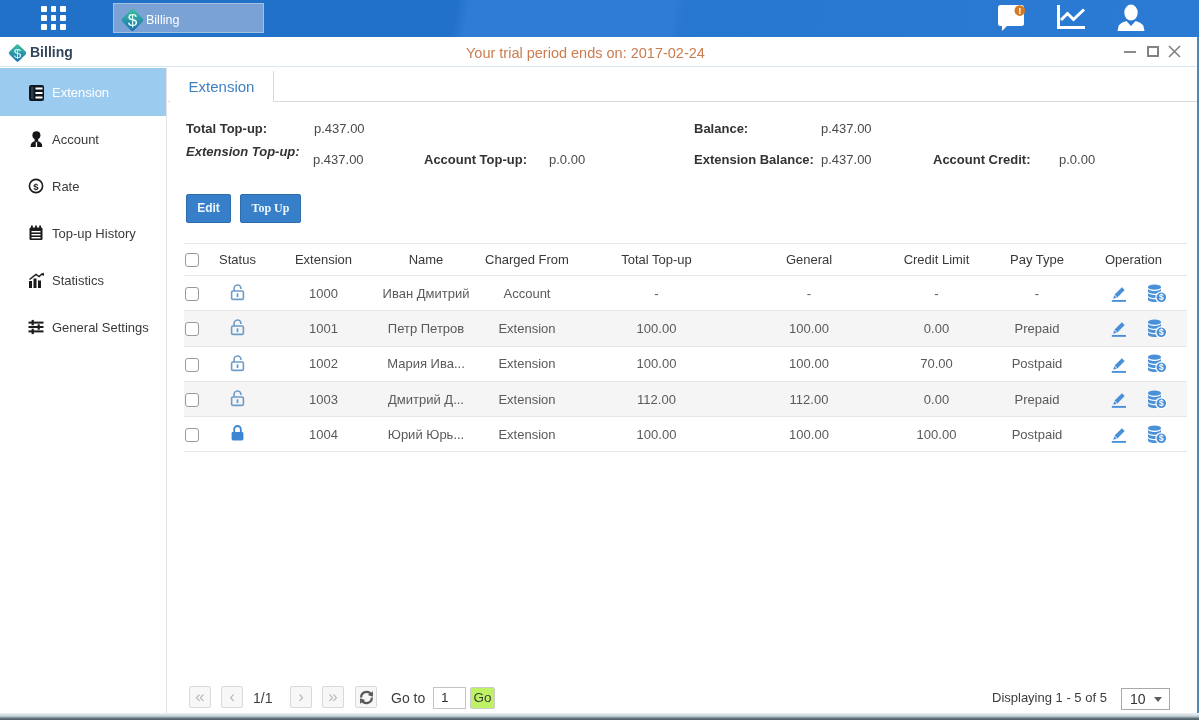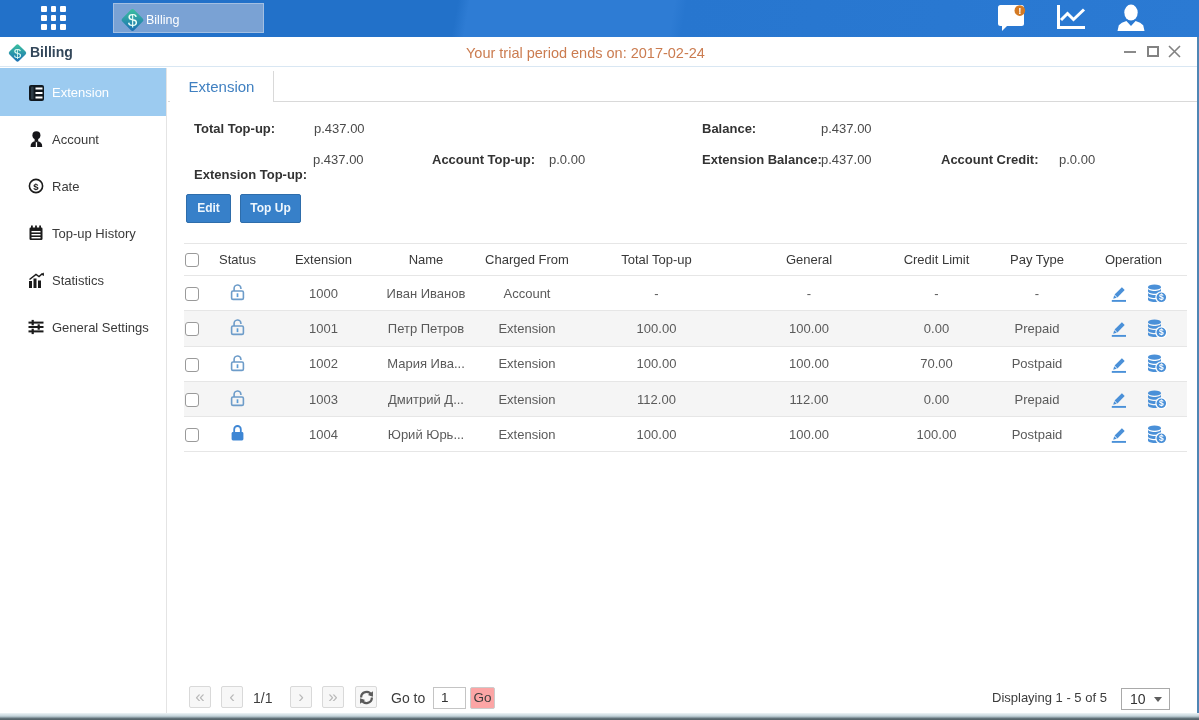--- a/index.html
+++ b/index.html
@@ -34,21 +34,21 @@
 .sitem.sel { background:#9ccbf0; color:#fff; height:48px; line-height:50px; }
 .sitem svg { position:absolute; left:28px; top:15px; }
 .sitem.sel svg { top:16px; }
 .sitem span { position:absolute; left:52px; }
 
 
 #tabline { position:absolute; left:168px; top:101px; width:1029px; height:1px; background:#d9d9d9; }
 #tab { position:absolute; left:170px; top:71px; width:104px; height:31px;
   background:#fff; border-right:1px solid #d9d9d9; text-align:center;
   line-height:31px; font-size:15px; color:#4080c1; }
-.slabel { position:absolute; font-size:13px; font-weight:bold; color:#333;margin-left:8px; }
+.slabel { position:absolute; font-size:13px; font-weight:bold; color:#333; }
 .sval { position:absolute; font-size:13px; color:#4a4a4a; }
 .btn { position:absolute; background:#3780c9; color:#eef6fd; font-size:12px; font-weight:bold;
   border:1px solid #2e6dab; border-radius:2px; text-align:center; line-height:27px; height:29px; }
 
 
 #tbl { position:absolute; left:184px; top:243px; width:1003px; border-collapse:collapse; table-layout:fixed; }
 #tbl th { height:32px; font-size:13px; font-weight:normal; color:#383838; text-align:center; }
 #tbl td { height:35.3px; font-size:13px; color:#5a5a5a; text-align:center; }
 #tbl tr { border-bottom:1px solid #e6e6e6; }
 #tbl thead tr { border-top:1px solid #e6e6e6; }
@@ -59,21 +59,21 @@
 .opicons .gap { display:inline-block; width:14px; }
 
 
 .pgbtn { position:absolute; top:686px; width:22px; height:22px; background:#f7f7f7;
   border:1px solid #d9d9d9; border-radius:2px; color:#b9b9b9; font-size:17px;
   text-align:center; line-height:19px; }
 .pgtext { position:absolute; font-size:14px; color:#3c3c3c; }
 #goinput { position:absolute; left:433px; top:687px; width:33px; height:22px;
   border:1px solid #c4c4c4; background:#fff; font-size:13.5px; color:#333; padding-left:7px; line-height:20px; }
 #gobtn { position:absolute; left:470px; top:687px; width:25px; height:22px;
-  background:#fca5a5; border:1px solid #ccc; border-radius:2px; font-size:13.5px;
+  background:#bef264; border:1px solid #ccc; border-radius:2px; font-size:13.5px;
   color:#3c3c3c; text-align:center; line-height:20px; }
 #dropdown { position:absolute; left:1121px; top:688px; width:49px; height:22px;
   border:1px solid #a9a9a9; background:#fff; font-size:14px; color:#333; }
 #dropdown .num { position:absolute; left:8px; top:2px;text-align:center; }
 #dropdown .arr { position:absolute; right:7px; top:8px; width:0; height:0;
   border-left:4.5px solid transparent; border-right:4.5px solid transparent; border-top:5.5px solid #5e5e5e; }
 
 #bottomband { position:absolute; left:0; top:713px; width:1199px; height:7px;
   background:linear-gradient(180deg,#eef4f7 0%,#c2d2d9 45%,#5d6d75 80%,#525f66 100%); }
 #rightedge { position:absolute; right:0; top:37px; width:2px; height:676px; background:#4f86b4; }
@@ -210,31 +210,31 @@
 </div>
 
 <div id="tabline"></div>
 <div id="tab">Extension</div>
 
 <span class="slabel" style="left:186px;top:121px;">Total Top-up:</span>
 <span class="sval" style="left:314px;top:121px;">p.437.00</span>
 <span class="slabel" style="left:694px;top:121px;">Balance:</span>
 <span class="sval" style="left:821px;top:121px;">p.437.00</span>
 
-<span class="slabel" style="left:186px;top:167px;">Extension Top-up:</span>
+<span class="slabel" style="left:186px;top:144px;font-style:italic;">Extension Top-up:</span>
 <span class="sval" style="left:313px;top:152px;">p.437.00</span>
 <span class="slabel" style="left:424px;top:152px;">Account Top-up:</span>
 <span class="sval" style="left:549px;top:152px;">p.0.00</span>
 <span class="slabel" style="left:694px;top:152px;">Extension Balance:</span>
 <span class="sval" style="left:821px;top:152px;">p.437.00</span>
 <span class="slabel" style="left:933px;top:152px;">Account Credit:</span>
 <span class="sval" style="left:1059px;top:152px;">p.0.00</span>
 
 <div class="btn" style="left:186px;top:194px;width:45px;">Edit</div>
-<div class="btn" style="left:240px;top:194px;width:61px;">Top Up</div>
+<div class="btn" style="left:240px;top:194px;width:61px;font-family:Liberation Serif, serif;">Top Up</div>
 
 <table id="tbl">
   <colgroup>
     <col style="width:16px">
         <col style="width:75px">
         <col style="width:97px">
     <col style="width:108px">
         <col style="width:94px">
         <col style="width:165px">
     <col style="width:140px">
@@ -258,21 +258,21 @@
   </thead>
   <tbody>
     <tr>
       <td><span class="ckb"></span></td>
       <td><svg width="17" height="19" viewBox="0 0 17 19">
         <path d="M5.1 9 L5.1 6.5 A3.4 3.4 0 0 1 11.9 6.2 L11.9 6.9" fill="none" stroke="#6d9cc9" stroke-width="1.6"></path>
         <rect x="2.6" y="9" width="11.8" height="8.4" rx="1.4" fill="none" stroke="#6d9cc9" stroke-width="1.6"></rect>
         <path d="M8.5 11.3 L8.5 15.1" stroke="#5b9bd5" stroke-width="1.7"></path>
       </svg></td>
       <td>1000</td>
-          <td>Иван Иванов</td>
+          <td>Иван Дмитрий</td>
           <td>Account</td>
           <td>-</td>
           <td>-</td>
           <td>-</td>
           <td>-</td>
       <td class="opicons">
         <svg width="20" height="20" viewBox="0 0 20 20">
           <path d="M5.6 11.6 L12.9 4.3 L15.7 7.1 L8.4 14.4 Z" fill="#4a90d8"></path>
           <path d="M5.2 12.2 L4.2 15.8 L7.8 14.8 Z" fill="#4a90d8"></path>
           <path d="M2.8 17.9 L17 17.9" stroke="#4a90d8" stroke-width="1.9"></path>

